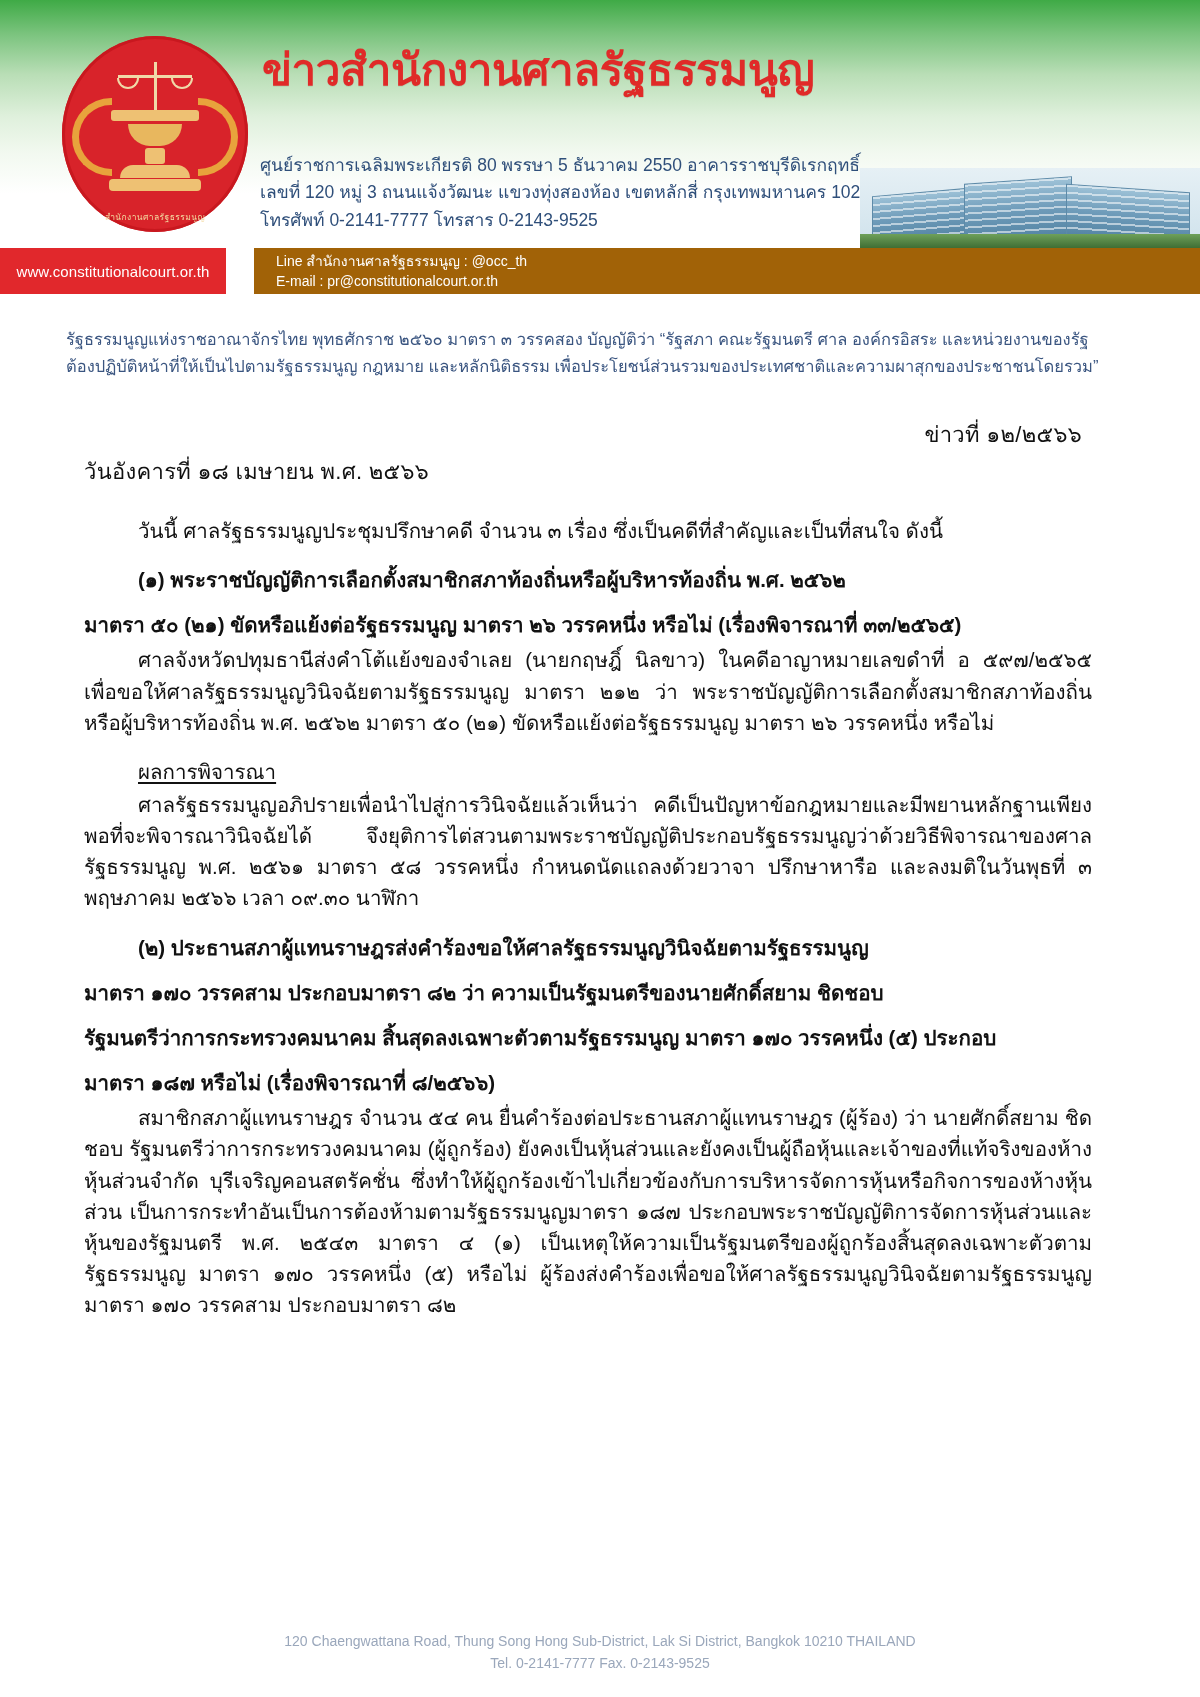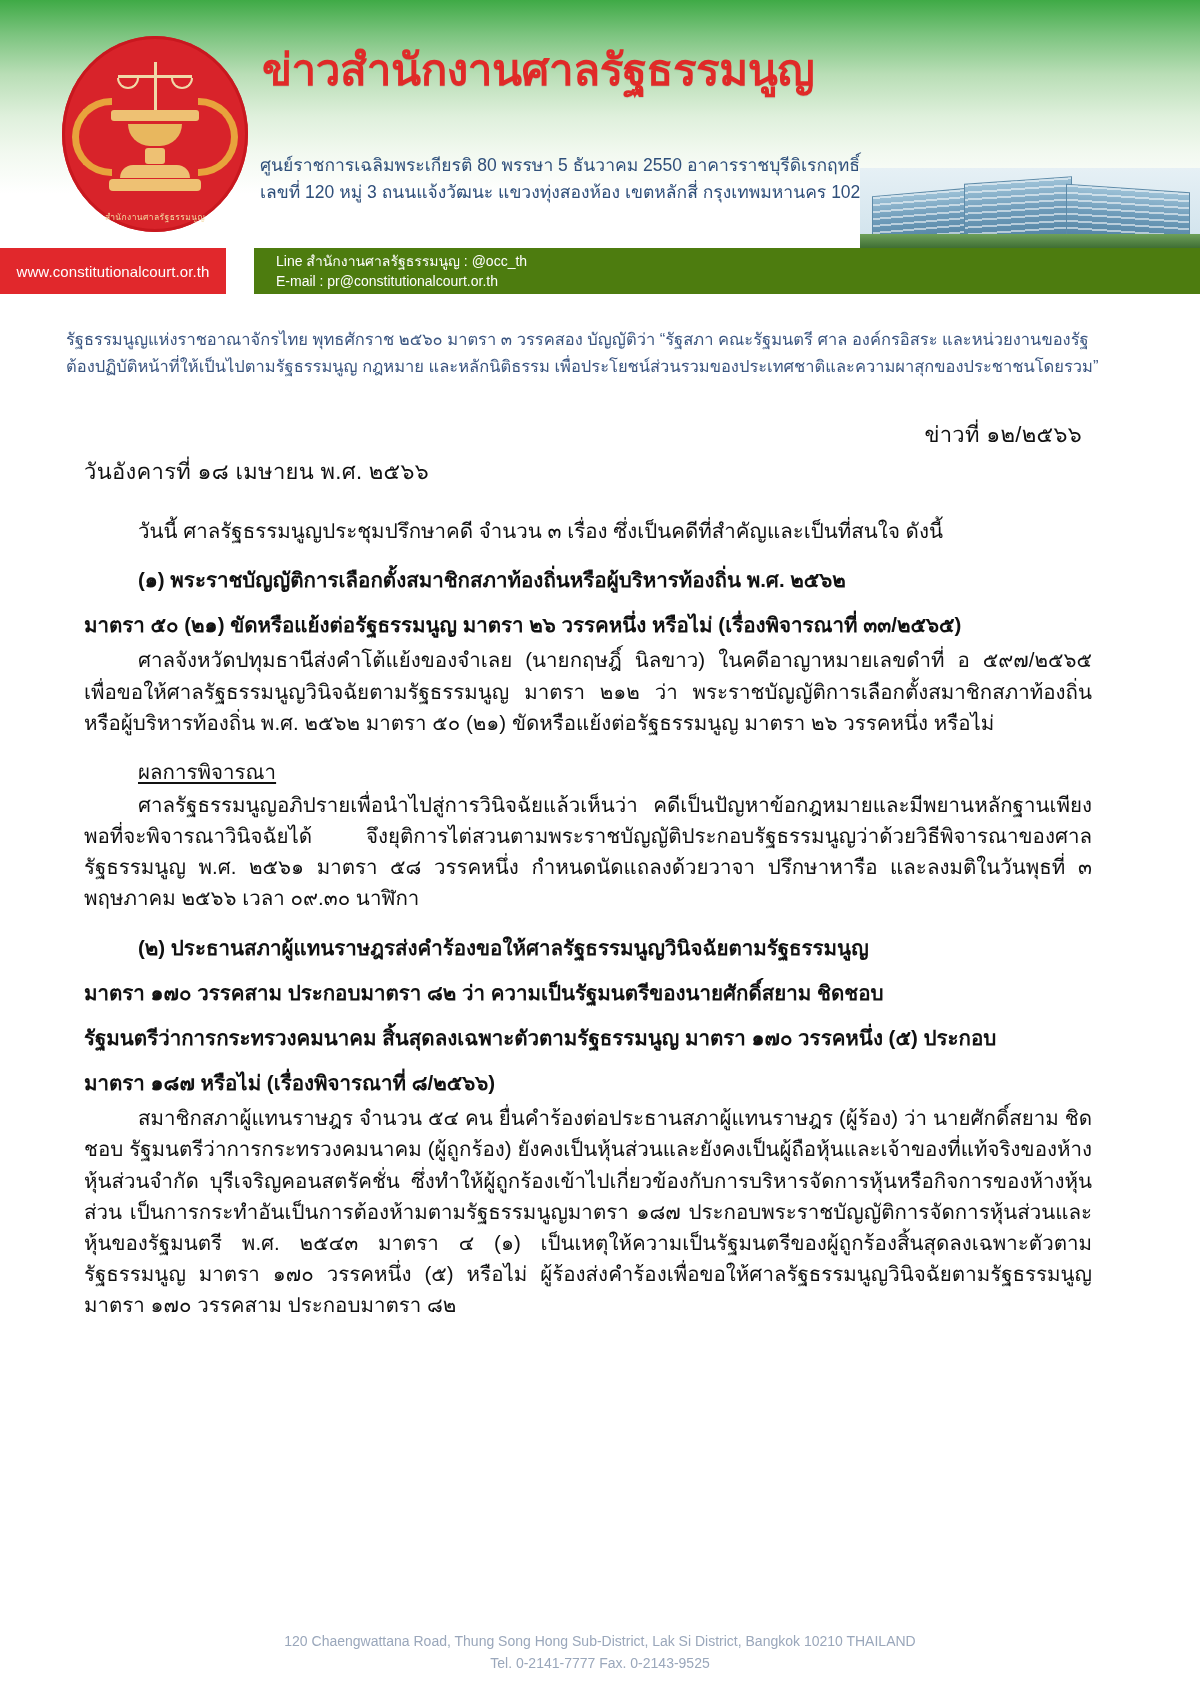--- a/index.html
+++ b/index.html
@@ -170,21 +170,21 @@
   .contactbar .red {
     width: 226px; height: 46px;
     background: #e1282c;
     color: #ffffff;
     display: flex; align-items: center; justify-content: center;
     font-size: 15px;
     letter-spacing: .1px;
   }
   .contactbar .blue {
     flex: 1; height: 46px;
-    background: #4d7c0f;
+    background: #a16207;
     color: #ffffff;
     padding: 3px 0 0 22px;
     font-size: 14px;
     line-height: 1.45;
   }
 
   
   .quote {
     position: absolute;
     left: 66px; top: 326px;
@@ -272,20 +272,21 @@
         <div class="tier t5"></div>
     </div>
     <div class="seal-ring-text">สำนักงานศาลรัฐธรรมนูญ</div>
   </div>
 
   <div class="banner-title">ข่าวสำนักงานศาลรัฐธรรมนูญ</div>
 
   <div class="banner-addr">
     <div>ศูนย์ราชการเฉลิมพระเกียรติ 80 พรรษา 5 ธันวาคม 2550 อาคารราชบุรีดิเรกฤทธิ์</div>
     <div>เลขที่ 120 หมู่ 3 ถนนแจ้งวัฒนะ แขวงทุ่งสองห้อง เขตหลักสี่ กรุงเทพมหานคร 10210</div>
+    <div>โทรศัพท์ 0-2141-7777  โทรสาร 0-2143-9525</div>
   </div>
 
   <div class="bldg">
     <div class="sky"></div>
     <div class="block b1">
         <div class="stripes"></div>
       </div>
     <div class="block b2">
         <div class="stripes"></div>
       </div>

